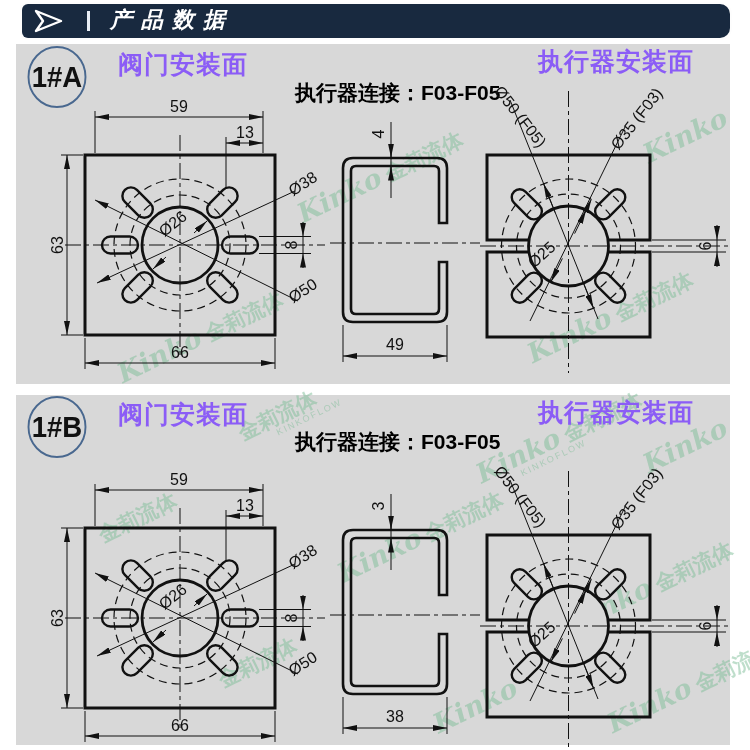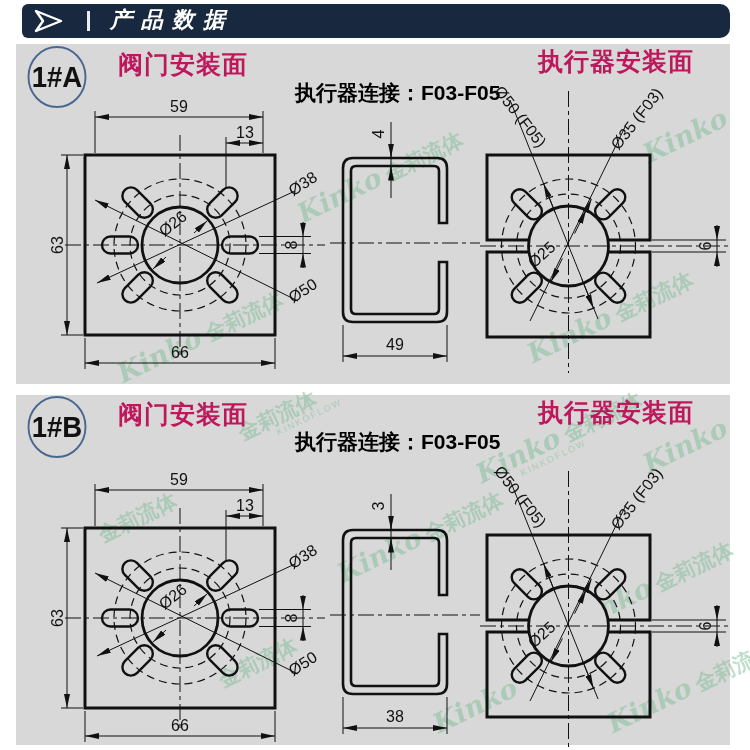--- a/index.html
+++ b/index.html
@@ -12,21 +12,21 @@
   .hdr .bar{width:3px;height:20px;background:#e8edf4;margin:0 12px 0 14px;}
   .hdr .ttl{color:#fff;font:bold italic 22px "DejaVu Serif",serif;letter-spacing:9px;padding-bottom:2px;}
   
   .panel{position:absolute;left:16px;width:714px;background:#d8d8d8;}
   #panelA{top:44px;height:340px;}
   #panelB{top:395px;height:350px;}
   
   .badge{position:absolute;width:58px;height:58px;border:2px solid #49688f;border-radius:50%;
          display:flex;align-items:center;justify-content:center;
          font:bold 29px "Liberation Sans",sans-serif;color:#111;transform:scaleX(.95);}
-  .cn-title{position:absolute;font:bold 25px "Liberation Sans",sans-serif;color:#be185d;letter-spacing:1px;}
+  .cn-title{position:absolute;font:bold 25px "Liberation Sans",sans-serif;color:#8b5cf6;letter-spacing:1px;}
   .conn{position:absolute;font:bold 21px "Liberation Sans",sans-serif;color:#000000;letter-spacing:0px;}
   
   .dwg{position:absolute;overflow:visible;}
   svg text{font:16px "Liberation Sans",sans-serif;fill:#111;stroke:none;}
   
   .wm{position:absolute;color:rgba(126,190,152,.5);transform:rotate(-26deg);white-space:nowrap;pointer-events:none;}
   .wm .b{font:italic bold 27px "DejaVu Serif",serif;}
   .wm .c{font:bold 21px "Liberation Sans",sans-serif;margin-left:6px;}
   .wm .s{display:block;font:9px "Liberation Sans",sans-serif;margin:-4px 0 0 40px;letter-spacing:2px;}
 </style>

